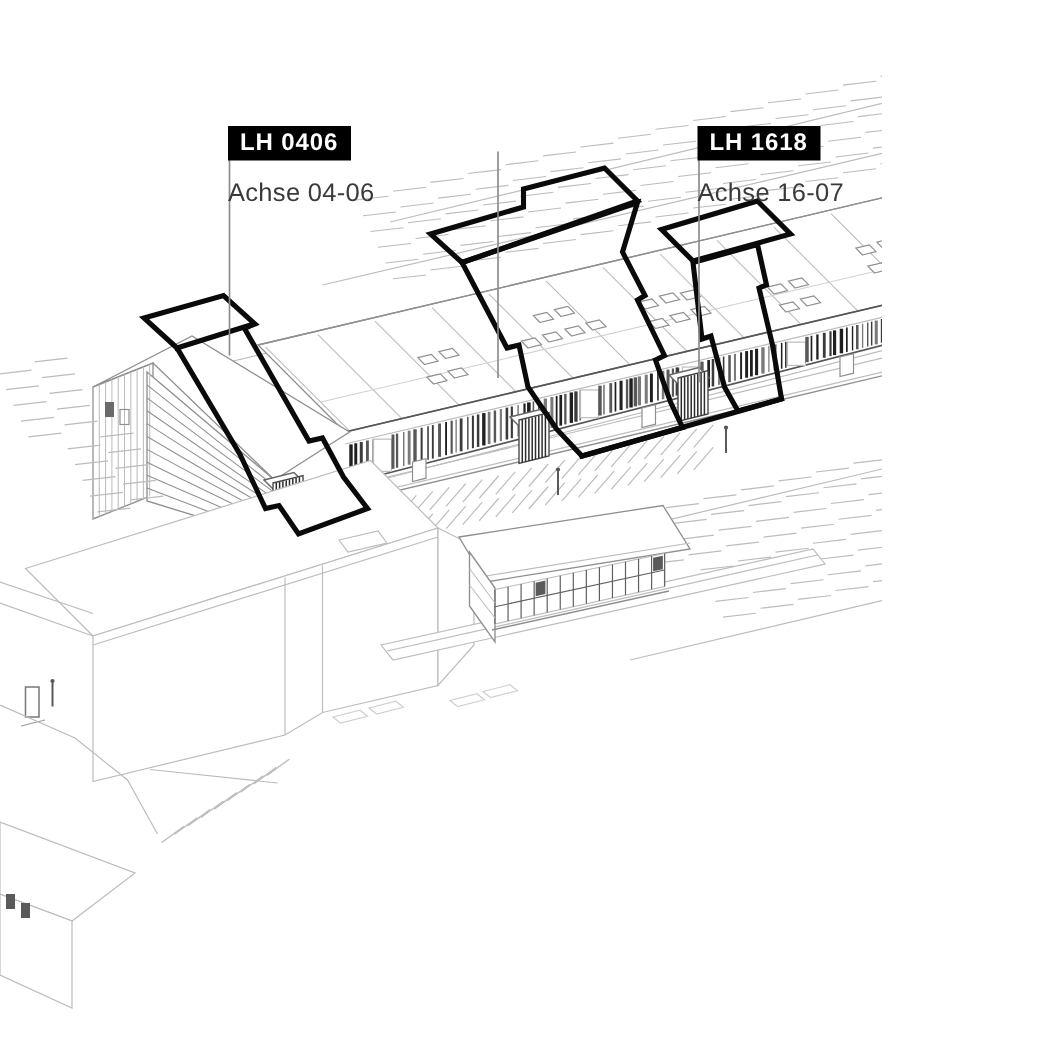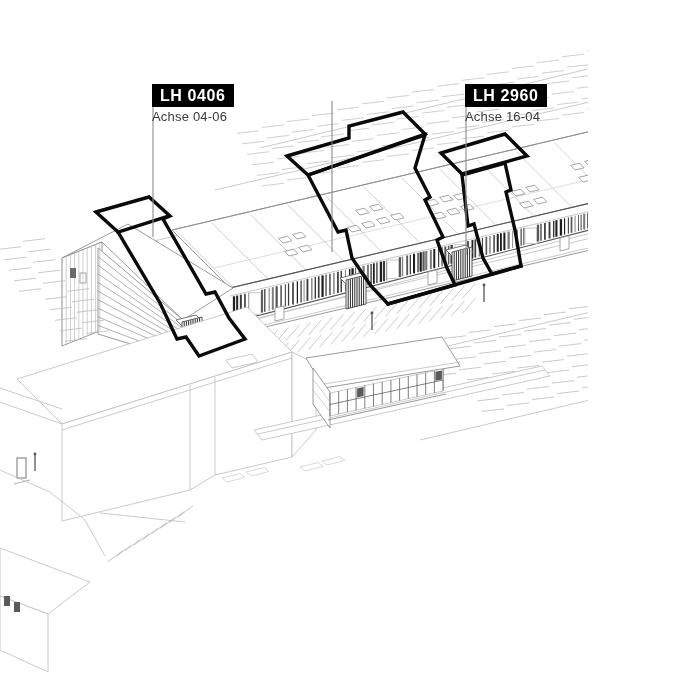--- a/index.html
+++ b/index.html
@@ -12,21 +12,21 @@
   svg{position:absolute;left:0;top:0;}
   .lnA{stroke:var(--line-light);stroke-width:.8;fill:none}
   .lnB{stroke:var(--line-mid);stroke-width:.9;fill:none}
   .lnC{stroke:var(--line-dark);stroke-width:1.1;fill:none}
   .wq{fill:#fff;stroke:var(--line-mid);stroke-width:.9}
   .wqL{fill:#fff;stroke:var(--line-light);stroke-width:.8}
   .thick{stroke:var(--ink);stroke-width:3.4;fill:none;stroke-linejoin:miter;stroke-linecap:square}
   .label{position:absolute;top:84px;}
   .label-box{display:inline-block;background:var(--label-bg);color:var(--label-fg);
     font-weight:bold;font-size:16px;line-height:1;padding:4px 8px 3px;letter-spacing:.6px;cursor:pointer;}
-  .label-sub{font-size:13px;color:var(--subtitle);margin-top:2px;letter-spacing:.2px;}
+  .label-sub{font-size:17px;color:var(--subtitle);margin-top:12px;letter-spacing:.2px;}
 </style>
 </head>
 <body>
 
 <div class="stage">
 <svg width="700" height="700" viewBox="0 0 700 700">
 
   <g id="g-back">
         <line x1="237" y1="133.37920000000003" x2="259" y2="130.7792" stroke="#bcbcbc" stroke-width="0.7"></line>
         <line x1="242" y1="143.87920000000003" x2="264" y2="141.2792" stroke="#bcbcbc" stroke-width="0.7"></line>
@@ -644,16 +644,16 @@
     <line x1="332" y1="101" x2="332" y2="252" stroke="#8a8a8a" stroke-width="1.1"></line>
     <line x1="466" y1="101" x2="466" y2="255" stroke="#8a8a8a" stroke-width="1.1"></line>
   </g>
 </svg>
 
   <div class="label" style="left:152px">
     <div class="label-box">LH 0406</div>
     <div class="label-sub">Achse 04-06</div>
   </div>
   <div class="label" style="left:465px">
-    <div class="label-box">LH 2960</div>
-    <div class="label-sub">Achse 16-04</div>
+    <div class="label-box">LH 1618</div>
+    <div class="label-sub">Achse 16-07</div>
   </div>
 </div>
 
 </body></html>

